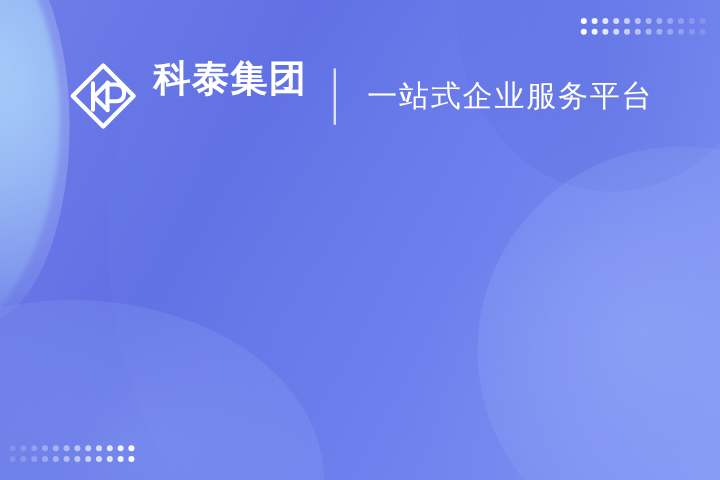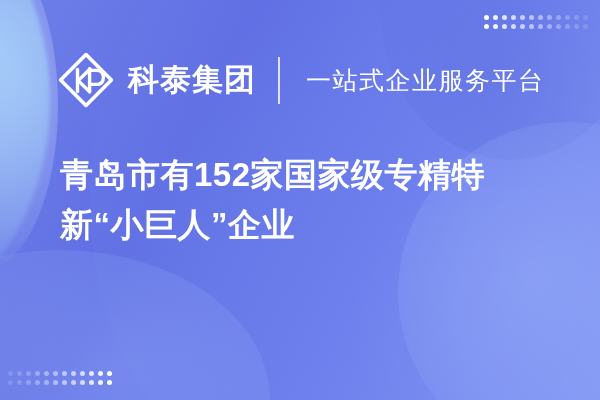--- a/index.html
+++ b/index.html
@@ -98,21 +98,21 @@
     left: 0;
     top: 40px;
     width: 600px;
     height: 80px;
     display: flex;
     align-items: center;
   }
 
   #logo-block {
     display: flex;
-    align-items: center;
+    align-items: flex-start;
     margin-left: 56px;
   }
   #logo-mark {
     width: 60px;
     height: 60px;
     flex: 0 0 60px;
   }
   #logo-wordmark {
     margin-left: 12px;
     display: flex;
@@ -280,15 +280,14 @@
       </div>
     </div>
 
     <div id="header-divider"></div>
 
     <div id="tagline-block">
       <div id="tagline-main">一站式企业服务平台</div>
     </div>
   </div>
 
-  <div id="headline">青岛市有152家国家级专精特新“小巨人”企业</div>
 
 </div>
 
 </body></html>

